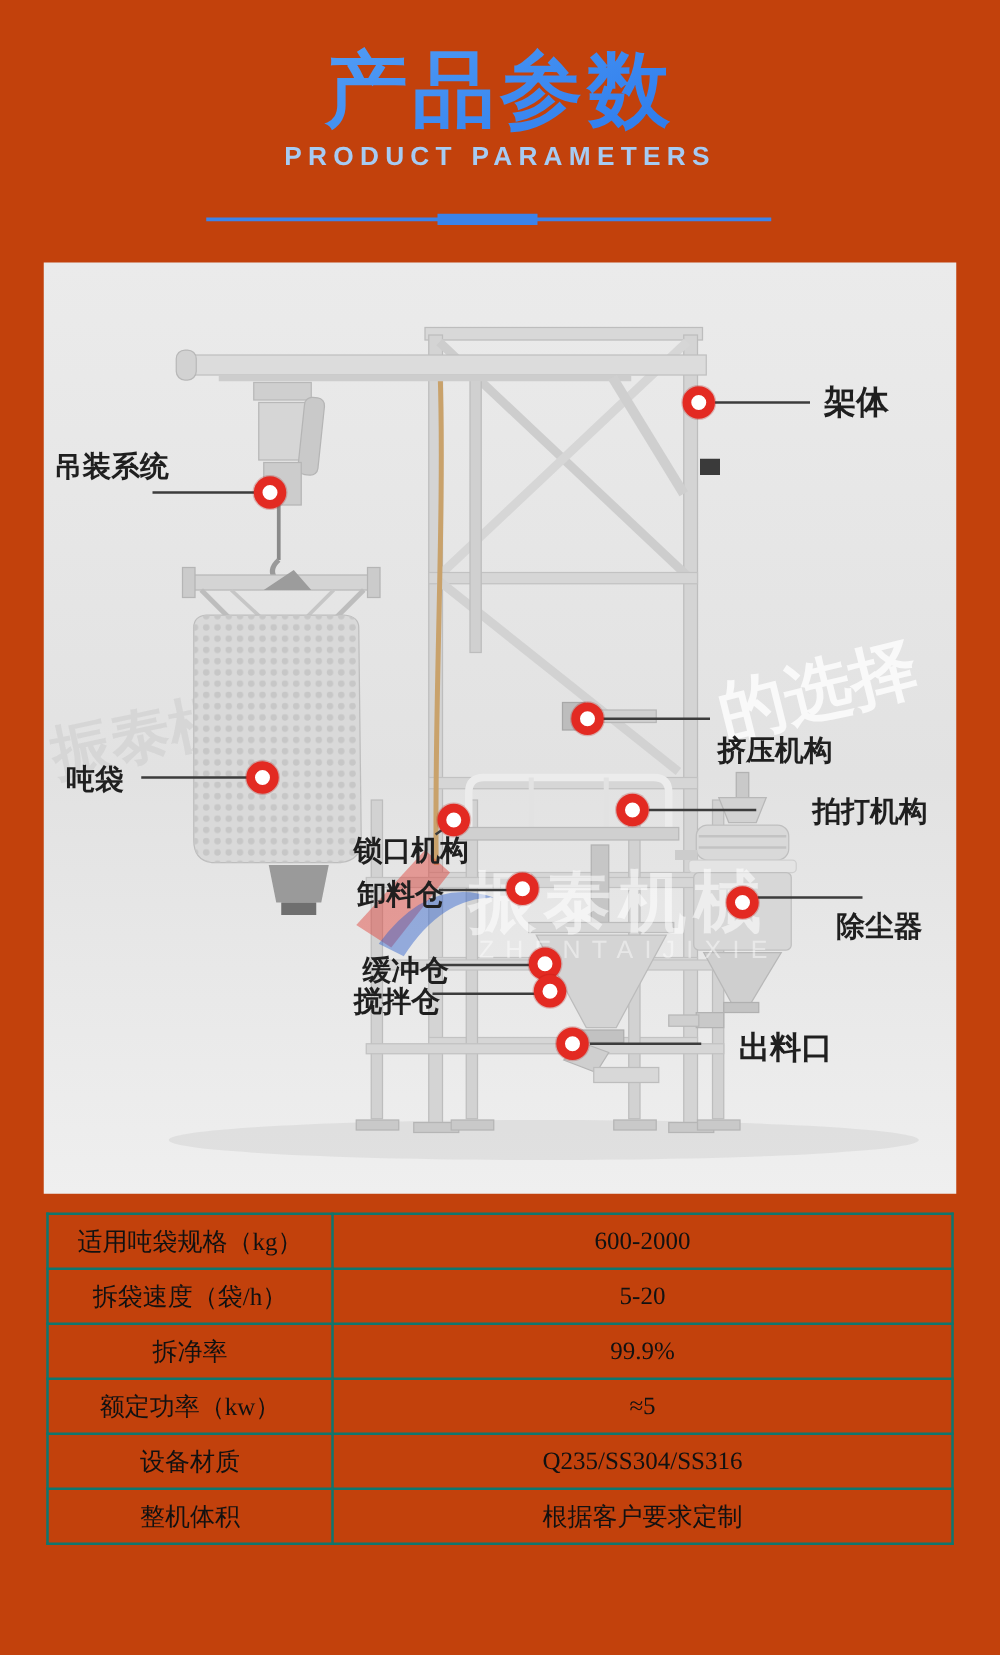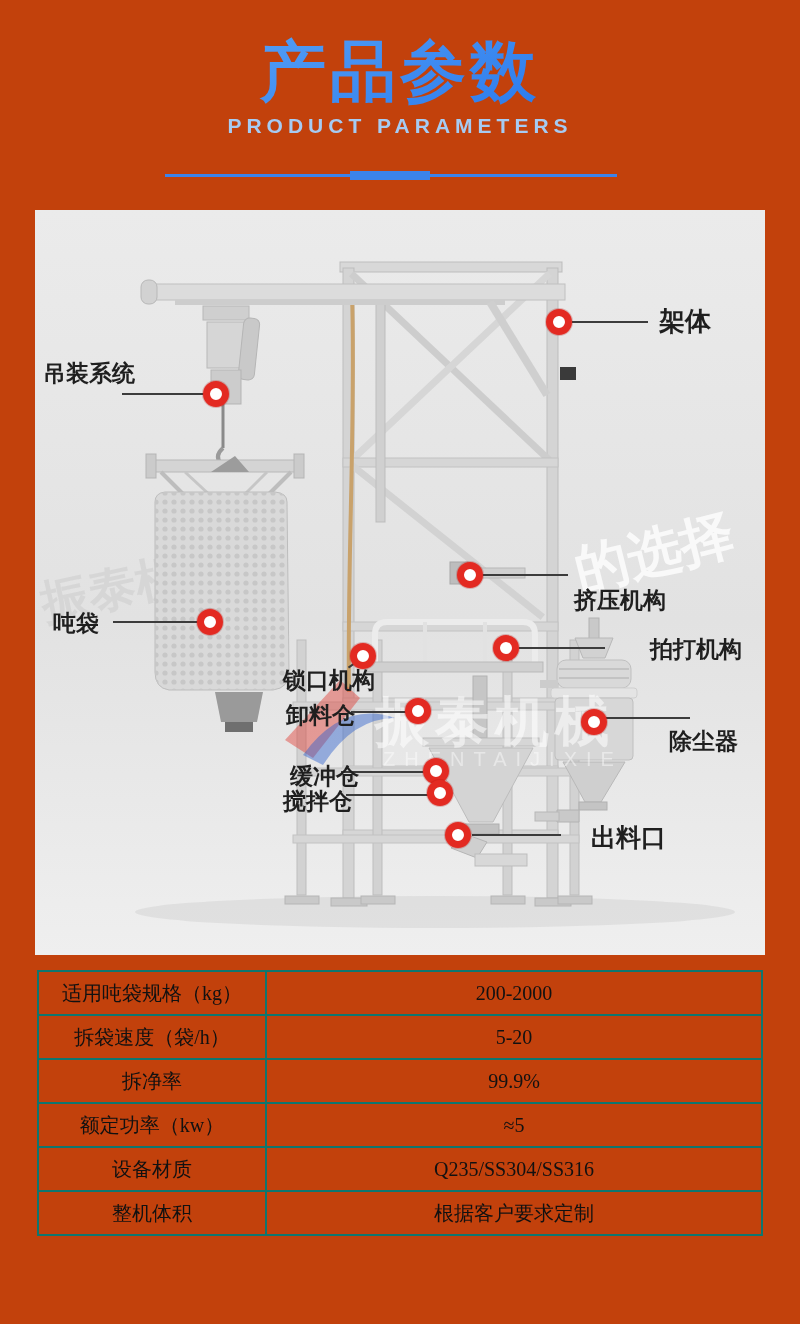--- a/index.html
+++ b/index.html
@@ -222,21 +222,21 @@
       <div class="c-marker" style="left:410px;top:612px;"></div>
       <div class="c-text" style="left:556px;top:611px;font-size:25px;">出料口</div>
     </div>
 
   </div>
 
   <table class="ptable">
     <tbody>
       <tr>
         <td class="pname">适用吨袋规格（kg）</td>
-        <td>200-2000</td>
+        <td>600-2000</td>
       </tr>
       <tr>
         <td class="pname">拆袋速度（袋/h）</td>
         <td>5-20</td>
       </tr>
       <tr>
         <td class="pname">拆净率</td>
         <td>99.9%</td>
       </tr>
       <tr>

